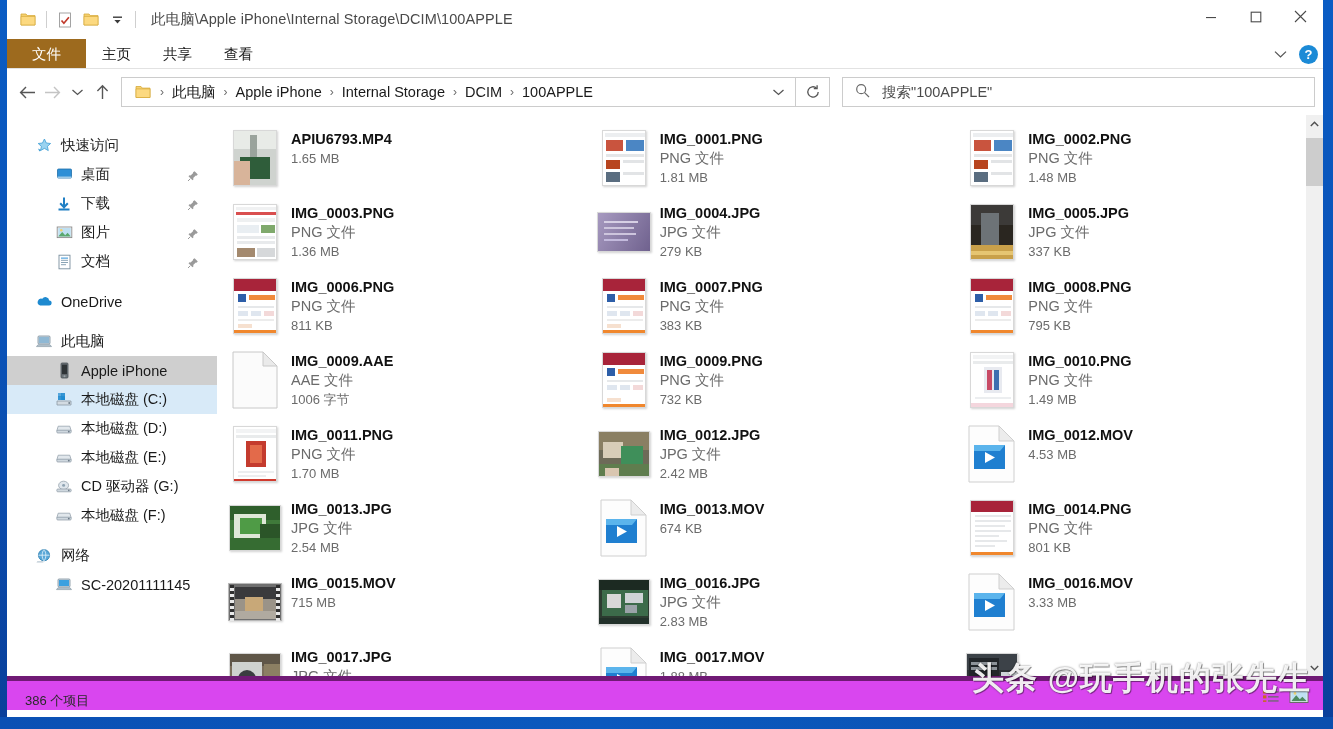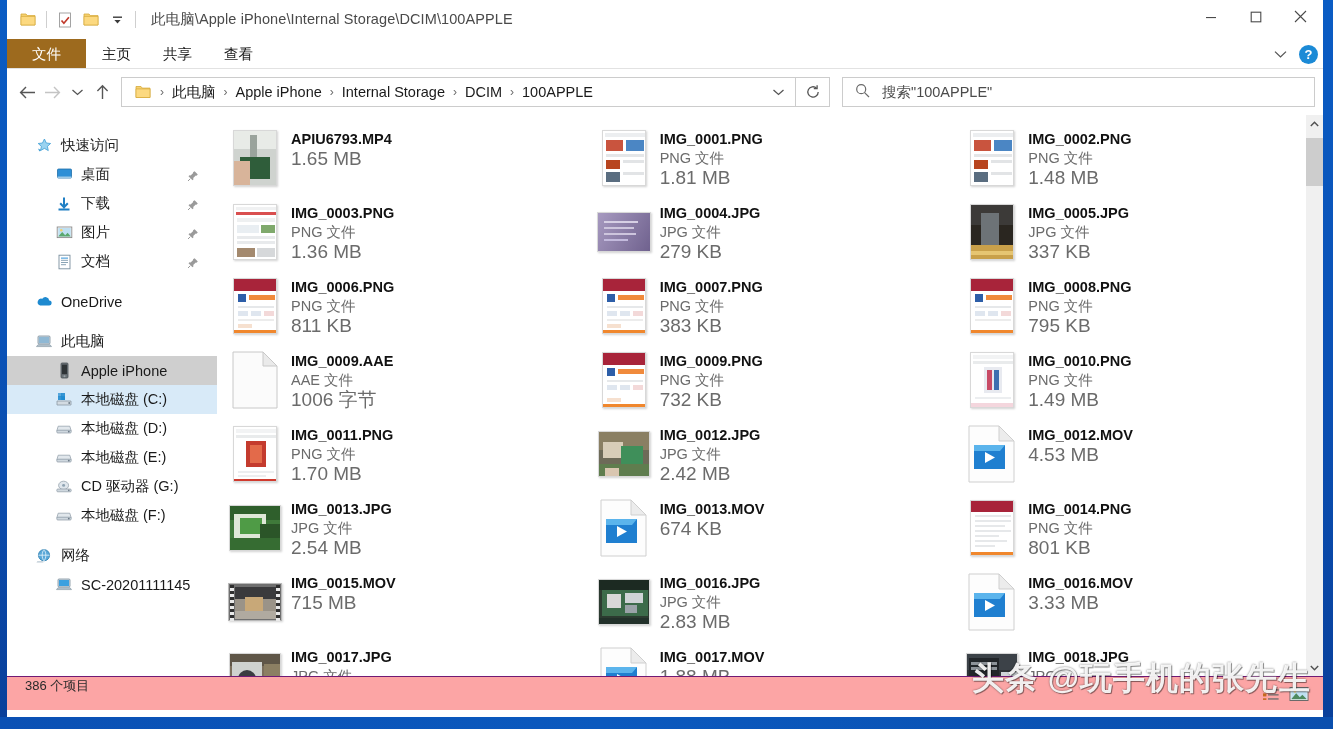--- a/index.html
+++ b/index.html
@@ -98,40 +98,40 @@
   .grid { position:absolute; left:0; top:0; width:100%;
     display:flex; flex-wrap:wrap; align-content:flex-start; padding-top:7px; }
   .cell { width:33.33%; height:74px; display:flex; align-items:flex-start;
     padding-left:8px; padding-top:5px; }
   .thumb-wrap { flex:0 0 60px; height:62px; display:flex; align-items:center;
     justify-content:center; }
   .meta { padding-left:6px; padding-top:3px; min-width:0; }
   .fname { font-size:14.5px; color:#111111; font-weight:600; white-space:nowrap;
     line-height:19px; }
   .ftype { font-size:14.5px; color:#6b6b6b; white-space:nowrap; line-height:19px; }
-  .fsize { font-size:19px; color:#6b6b6b; white-space:nowrap; line-height:19px; }
+  .fsize { font-size:13px; color:#6b6b6b; white-space:nowrap; line-height:19px; }
 
   
   .ph { width:44px; height:56px; background:#fff; border:1px solid #d8d8d8;
     box-shadow:1px 1px 2px rgba(0,0,0,.18); overflow:hidden; position:relative; }
   .ph.land { width:54px; height:40px; }
   .ph.sq { width:52px; height:46px; }
   .ph i { position:absolute; display:block; }
 
   
   .vscroll { position:absolute; right:0; top:0; width:17px; height:100%;
     background:#f0f0f0; }
   .vs-arrow { height:17px; display:flex; align-items:center; justify-content:center; }
   .vs-thumb { position:absolute; left:0; top:23px; width:17px; height:48px;
     background:#cdcdcd; }
   .vs-arrow.bottom { position:absolute; bottom:0; left:0; width:17px; }
 
   
-  .statusbar { position:relative; flex:0 0 34px; height:34px; background:#fca5a5;
-    border-top:1px solid #701a75; display:flex; align-items:flex-start;
+  .statusbar { position:relative; flex:0 0 34px; height:34px; background:#d946ef;
+    border-top:5px solid #701a75; display:flex; align-items:flex-end;
     padding-left:18px; }
   .status-text { font-size:13px; color:#2a2a2a; }
   .viewtoggle { position:absolute; right:14px; top:50%; transform:translateY(-50%);
     display:flex; gap:8px; align-items:center; }
   .vt { width:20px; height:18px; display:flex; align-items:center;
     justify-content:center; }
 
   
   .watermark { position:absolute; right:22px; bottom:28px; font-size:32px;
     font-weight:bold; color:rgba(255,255,255,.92); letter-spacing:1px;
@@ -911,24 +911,20 @@
           <div class="cell">
             <div class="thumb-wrap">
               <div class="ph sq" style="background:#2e3236">
                 <i style="left:0;top:0;width:52px;height:16px;background:#3c4248"></i>
                 <i style="left:2px;top:4px;width:30px;height:18px;background:#22262a"></i>
                 <i style="left:4px;top:8px;width:26px;height:3px;background:#8d9399"></i>
                 <i style="left:4px;top:13px;width:26px;height:3px;background:#8d9399"></i>
                 <i style="left:34px;top:18px;width:18px;height:28px;background:#cfd4d8"></i>
               </div>
             </div>
-            <div class="meta">
-              <div class="fname">IMG_0018.JPG</div>
-              <div class="ftype">JPG</div>
-            </div>
           </div>
 
         </div>
 
         <div class="vscroll">
           <div class="vs-arrow">
             <svg width="9" height="6" viewBox="0 0 9 6">
               <path d="M0.8 5L4.5 1.2 8.2 5" fill="none" stroke="#505050" stroke-width="1.4"></path>
             </svg>
           </div>

